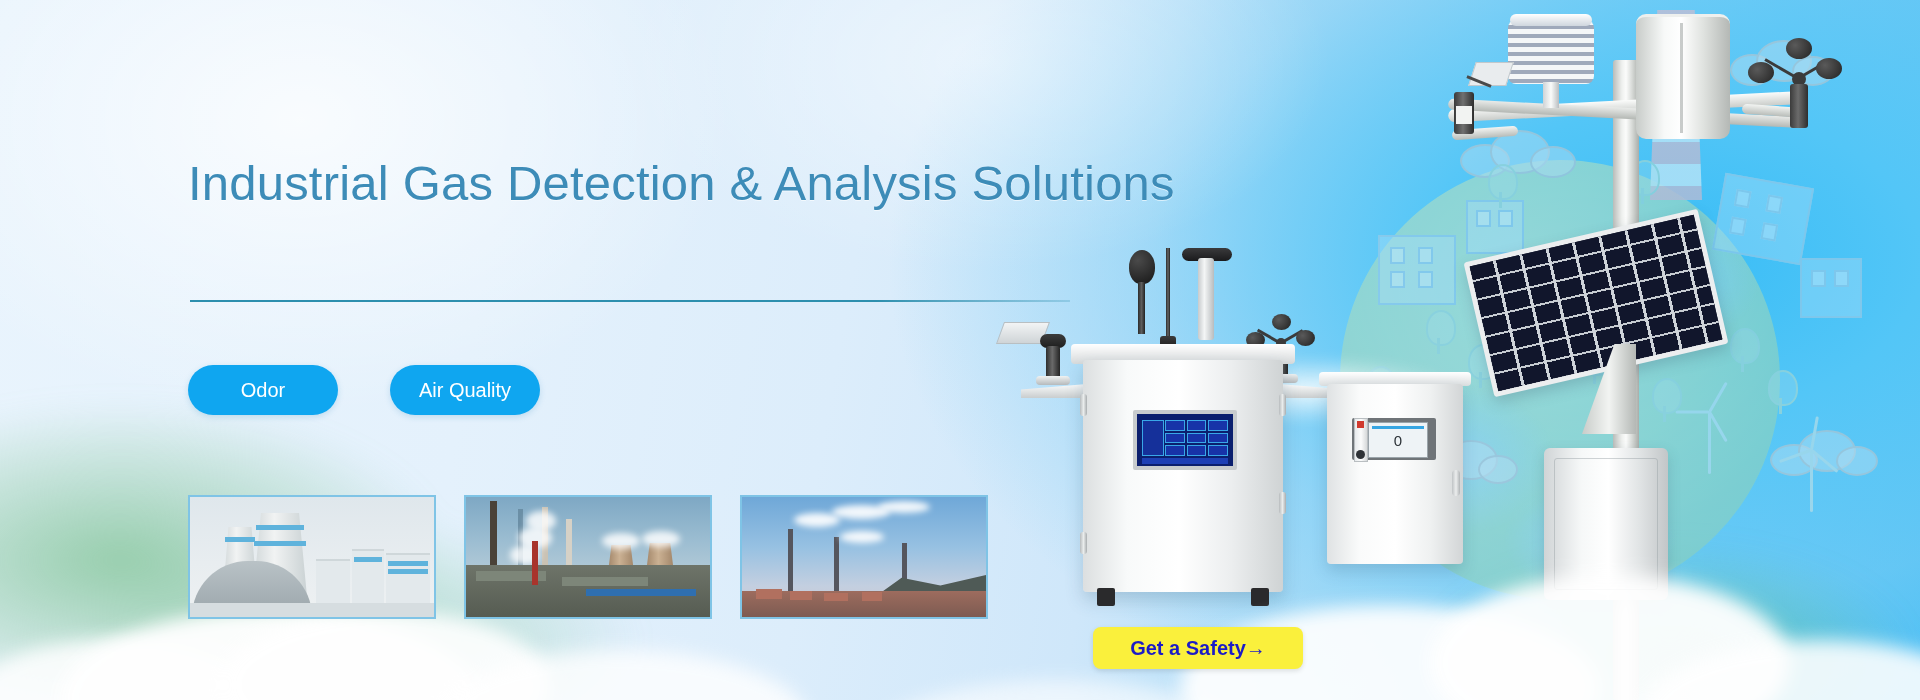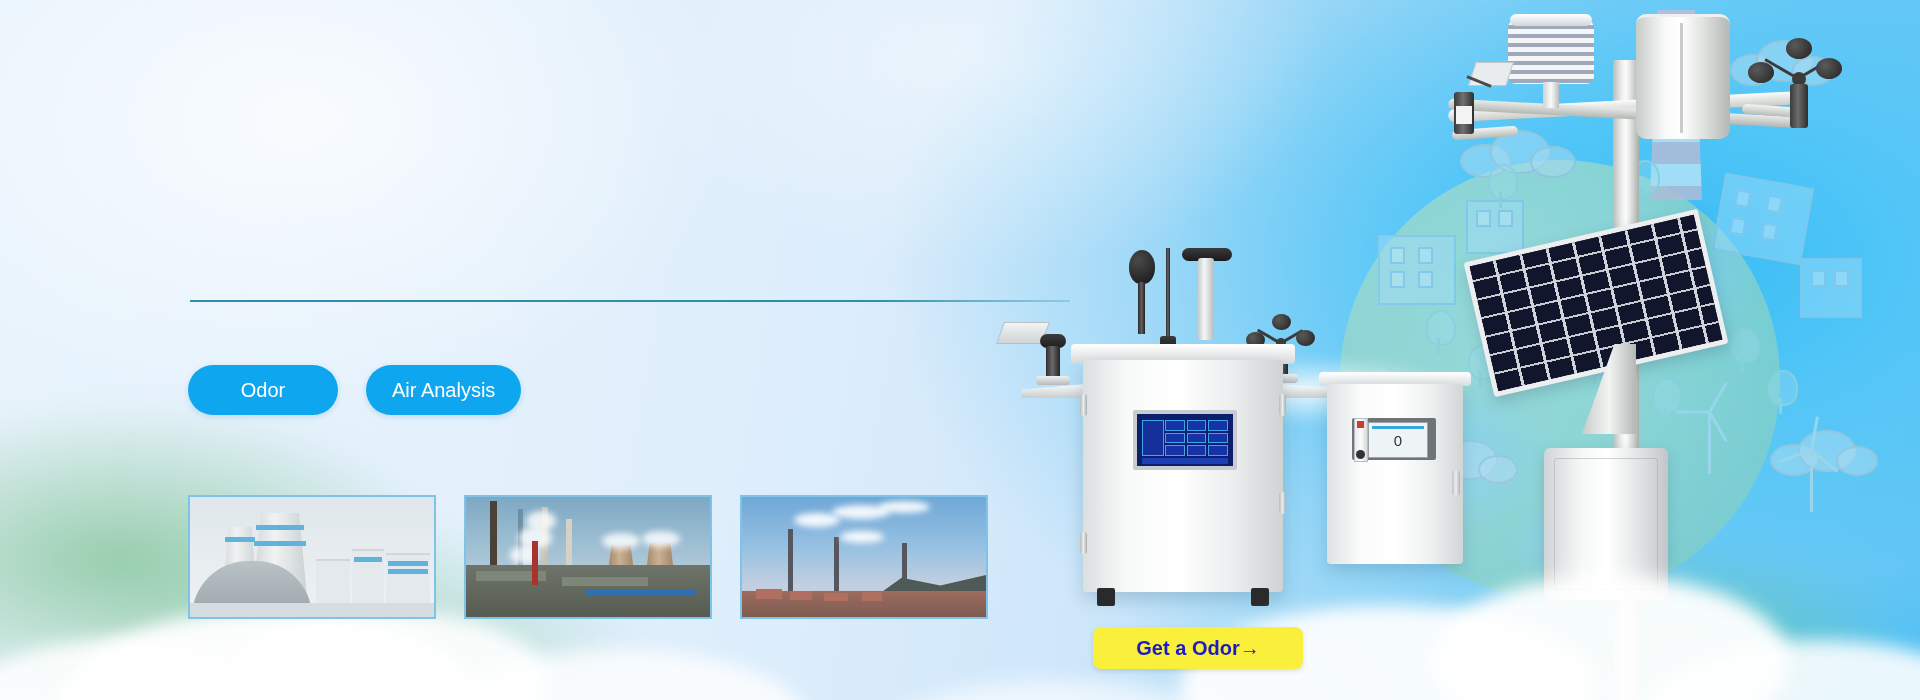--- a/index.html
+++ b/index.html
@@ -92,21 +92,21 @@
     text-shadow:0 1px 0 rgba(255,255,255,.6);
   }
   .subtitle{
     position:absolute;left:2px;top:245px;
     font-size:26px;font-weight:400;color:#1d9ab0;white-space:nowrap;
   }
   .divider{
     position:absolute;left:2px;top:300px;width:880px;height:2px;
     background:linear-gradient(90deg,#2d8fae 0%, #2d8fae 78%, rgba(45,143,174,.25) 100%);
   }
-  .pills{position:absolute;left:0;top:365px;display:flex;gap:28px;align-items:flex-end;}
+  .pills{position:absolute;left:0;top:365px;display:flex;gap:52px;align-items:flex-end;}
   .pill{
     min-width:150px;height:50px;border-radius:26px;
     background:#0fa6f0;color:#fff;
     display:flex;align-items:center;justify-content:center;
     font-size:20px;font-weight:400;padding:0 26px;box-sizing:border-box;
     box-shadow:0 2px 6px rgba(20,120,180,.18);
     white-space:nowrap;cursor:pointer;
   }
   .thumbs{position:absolute;left:0;top:495px;display:flex;gap:28px;}
   .thumb{
@@ -501,25 +501,26 @@
       <div class="cl c2"></div>
     <div class="cl c4"></div>
       <div class="cl c8"></div>
     <div class="cl c5"></div>
       <div class="cl c6"></div>
       <div class="cl c7"></div>
   </div>
 
   <div class="content">
 
+    <div class="title">Industrial Gas Detection &amp; Analysis Solutions</div>
     <div class="divider"></div>
 
     <div class="pills">
       <div class="pill">Odor</div>
-      <div class="pill">Air Analysis</div>
+      <div class="pill">Air Quality</div>
     </div>
 
     <div class="thumbs">
 
       <div class="thumb t1">
         <div class="sky1"></div>
         <div class="tower" style="left:62px;top:16px;width:56px;height:94px;clip-path:polygon(16% 0,84% 0,100% 100%,0 100%);"></div>
         <div class="band" style="left:66px;top:28px;width:48px;"></div>
         <div class="band" style="left:64px;top:44px;width:52px;"></div>
         <div class="tower" style="left:32px;top:30px;width:36px;height:80px;clip-path:polygon(18% 0,82% 0,100% 100%,0 100%);"></div>
@@ -567,15 +568,15 @@
         <div class="town"></div>
         <div class="roof" style="left:14px;top:92px;width:26px;height:10px;"></div>
         <div class="roof" style="left:48px;top:94px;width:22px;height:9px;"></div>
         <div class="roof" style="left:82px;top:96px;width:24px;height:8px;"></div>
         <div class="roof" style="left:120px;top:95px;width:20px;height:9px;"></div>
       </div>
 
     </div>
   </div>
 
-  <div class="quote">Get a Odor→</div>
+  <div class="quote">Get a Safety→</div>
 
 </div>
 
 </body></html>

